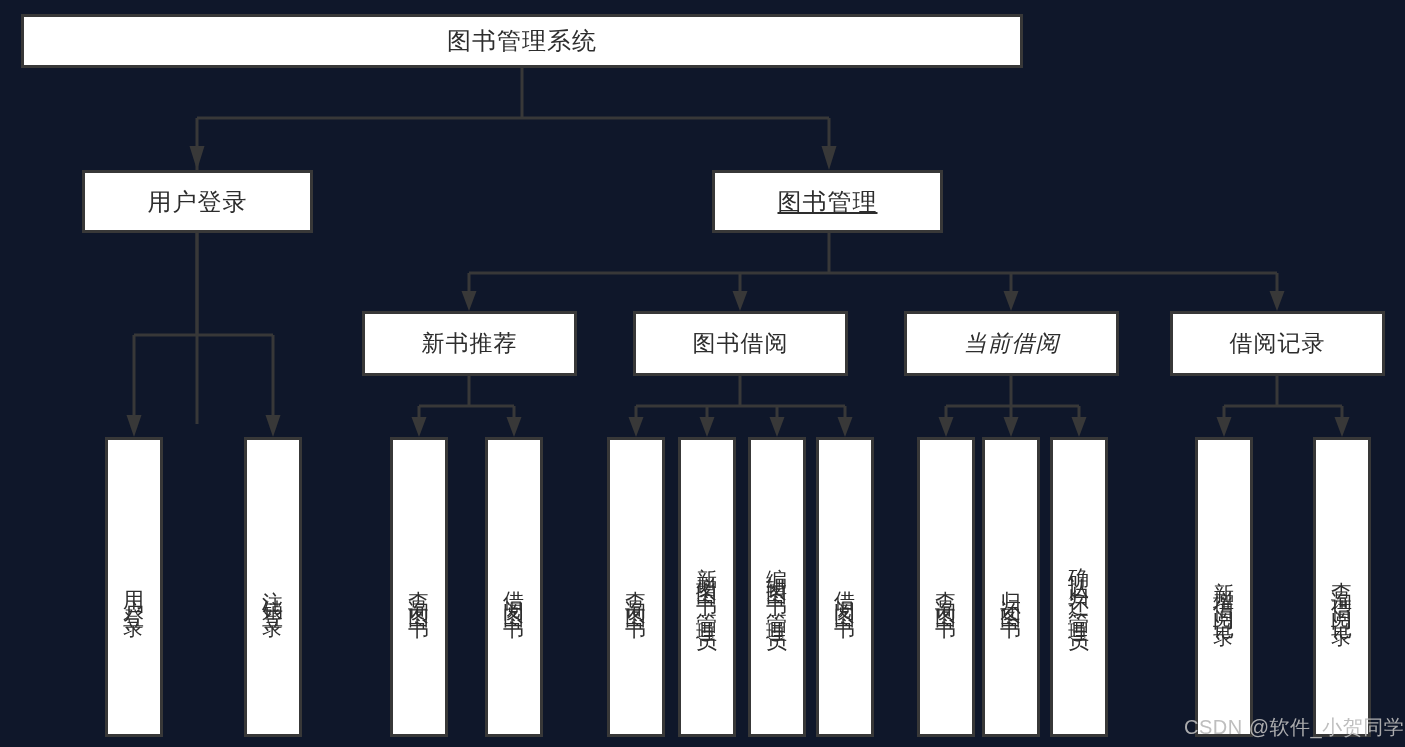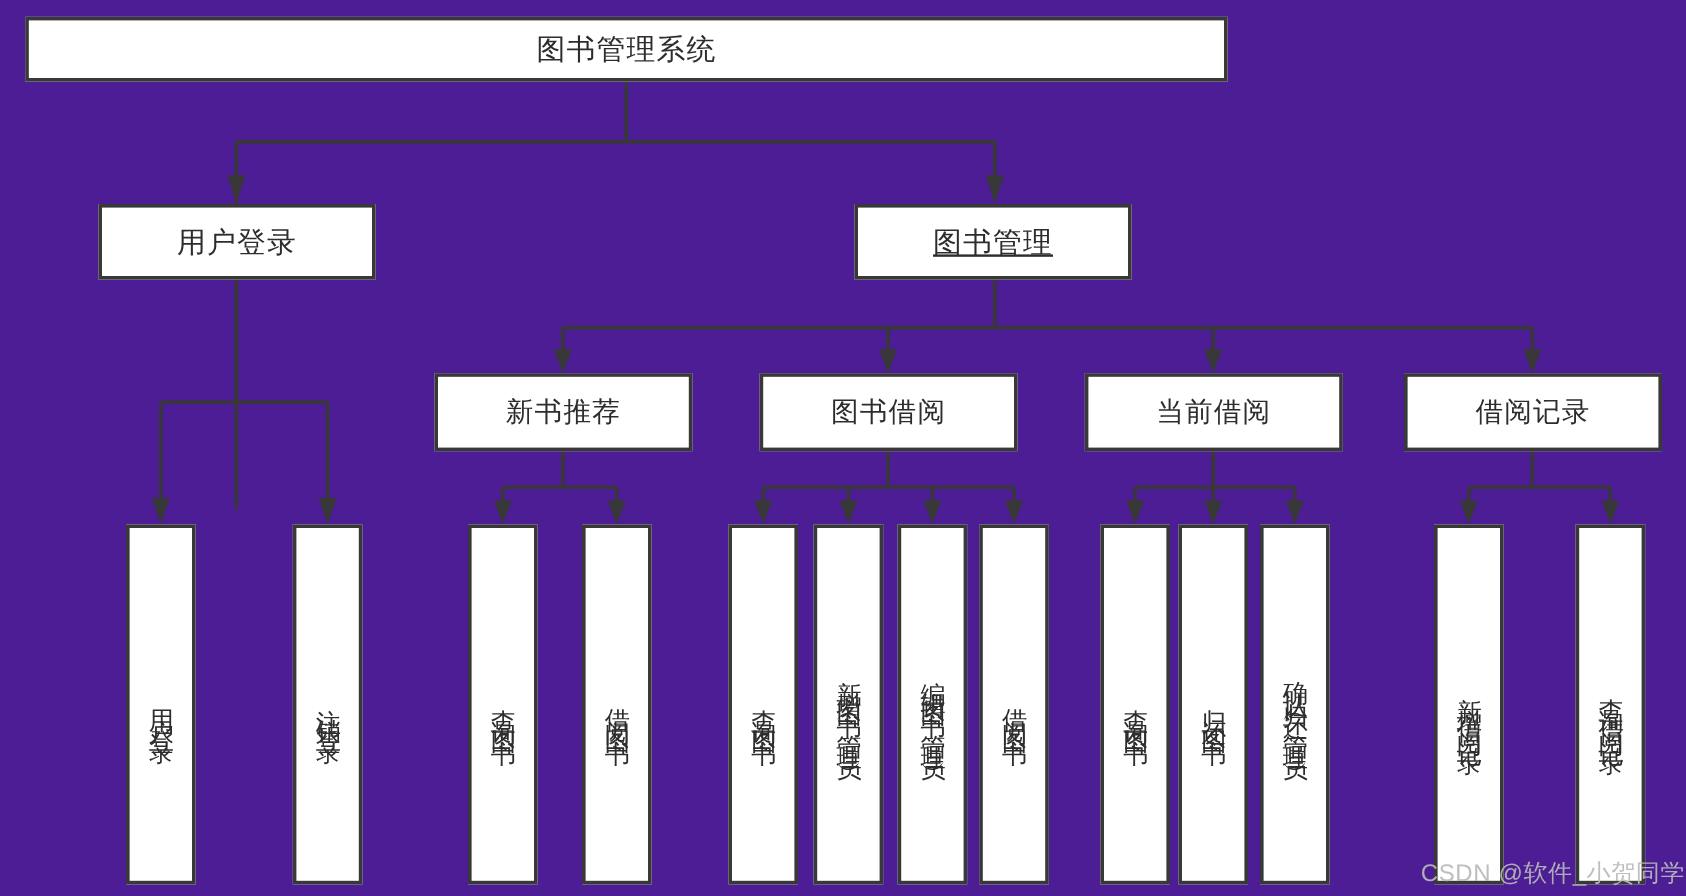--- a/index.html
+++ b/index.html
@@ -5,21 +5,21 @@
   html, body {
     margin: 0;
     padding: 0;
     background: #ffffff;
     font-family: "Liberation Sans", "DejaVu Sans", sans-serif;
   }
   .stage {
     position: relative;
     width: 1405px;
     height: 747px;
-    background: #4c1d95;
+    background: #0f172a;
     overflow: hidden;
   }
   .wires {
     position: absolute;
     left: 0; top: 0;
     width: 1405px;
     height: 747px;
   }
   .node {
     position: absolute;
@@ -129,21 +129,21 @@
   <div class="node node-l2 node-h" style="left:712px;text-decoration:underline;">
     <span>图书管理</span>
   </div>
 
   <div class="node node-l3 node-h" style="left:362px;">
     <span>新书推荐</span>
   </div>
   <div class="node node-l3 node-h" style="left:633px;">
     <span>图书借阅</span>
   </div>
-  <div class="node node-l3 node-h" style="left:904px;">
+  <div class="node node-l3 node-h" style="left:904px;font-style:italic;">
     <span>当前借阅</span>
   </div>
   <div class="node node-l3 node-h" style="left:1170px;">
     <span>借阅记录</span>
   </div>
 
   <div class="node leaf" style="left:105px;">
     <span class="v-label">用户登录</span>
   </div>
   <div class="node leaf" style="left:244px;">

